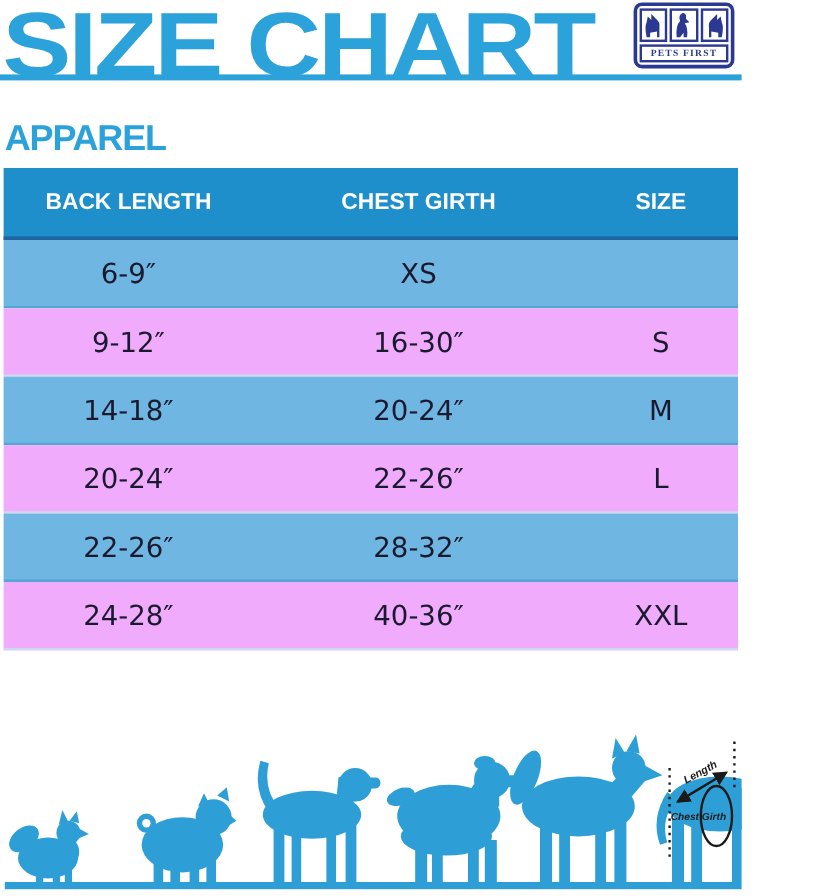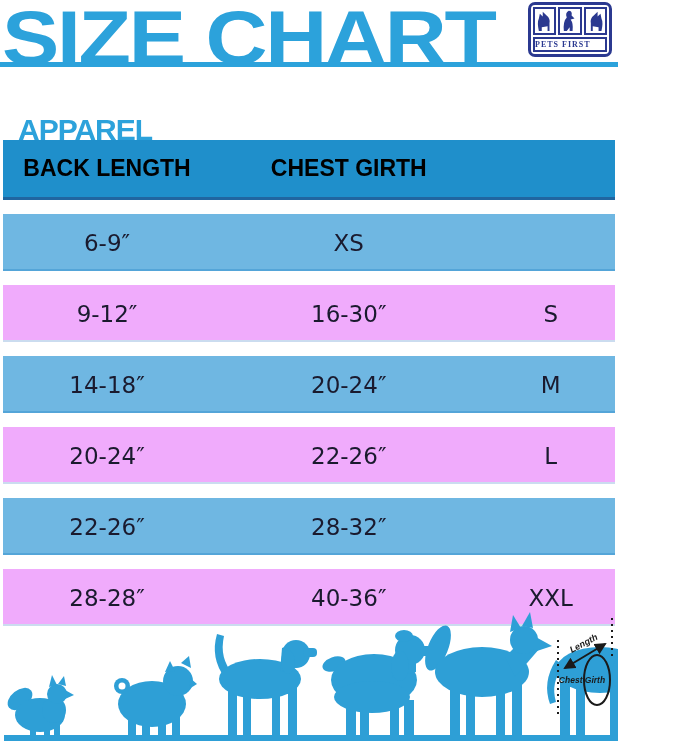--- a/index.html
+++ b/index.html
@@ -11,34 +11,34 @@
          line-height:1;color:#2CA2DB;letter-spacing:-2px;
          transform:scaleX(1.13);transform-origin:left top;white-space:nowrap;}
   .title-rule{position:absolute;top:62px;left:0;width:679px;height:5px;background:#2CA2DB;}
 
   .logo{position:absolute;top:2px;right:6px;width:84px;border:3px solid #2B3990;
         border-radius:7px;background:#fff;padding:2px;box-sizing:border-box;z-index:2;}
   .logo-squares{display:flex;gap:2px;}
   .logo-sq{flex:1;height:28px;border:2px solid #2B3990;box-sizing:border-box;background:#fff;
            display:flex;align-items:flex-end;justify-content:center;}
   .logo-sq svg{display:block;width:100%;height:100%;}
-  .logo-text{border:2px solid #2B3990;margin-top:2px;text-align:left;color:#2B3990;
+  .logo-text{border:2px solid #2B3990;margin-top:2px;text-align:center;color:#2B3990;
              font-family:"Liberation Serif",serif;font-weight:bold;font-size:8px;
              letter-spacing:1px;padding:1px 0;white-space:nowrap;}
 
-  .section-label{position:absolute;top:101px;left:4px;margin:14px;font-size:30px;font-weight:bold;
+  .section-label{position:absolute;top:101px;left:4px;margin:0;font-size:30px;font-weight:bold;
                  color:#2CA2DB;letter-spacing:-1px;line-height:1;}
 
   
   .size-table{position:absolute;top:140px;left:3px;right:3px;}
   .thead,.trow{display:grid;grid-template-columns:34% 45% 21%;align-items:center;
                text-align:center;height:57px;}
   .thead{background:#1F8FCB;border-bottom:3px solid #2065A0;box-sizing:content-box;
-         color:#000000;font-weight:bold;font-size:23px;letter-spacing:0;}
-  .trow{margin-top:14px;font-family:"DejaVu Sans",sans-serif;font-size:23px;color:#1A1A2E;}
+         color:#ffffff;font-weight:bold;font-size:19px;letter-spacing:0;}
+  .trow{margin-top:0;font-family:"DejaVu Sans",sans-serif;font-size:23px;color:#1A1A2E;}
   .trow.blue{background:#6FB7E2;box-shadow:inset 0 -2px 0 #54A5D8;}
   .trow.light{background:#f0abfc;box-shadow:inset 0 -2px 0 #CBDCEF;}
 
   
   .dogs{position:absolute;top:582px;left:0;width:679px;height:165px;}
   .dogs svg{display:block;}
   .anno-text{font-family:"Liberation Sans",sans-serif;font-style:italic;font-weight:bold;
              fill:#1A1A1A;}
 </style>
 </head>
@@ -69,20 +69,21 @@
     </div>
     <div class="logo-text">PETS FIRST</div>
   </div>
 
   <h2 class="section-label">APPAREL</h2>
 
   <div class="size-table">
     <div class="thead">
       <div>BACK LENGTH</div>
       <div>CHEST GIRTH</div>
+      <div>SIZE</div>
     </div>
 
     <div class="trow blue">
       <div>6-9″</div>
       <div>XS</div>
     </div>
     <div class="trow light">
       <div>9-12″</div>
       <div>16-30″</div>
       <div>S</div>
@@ -95,21 +96,21 @@
     <div class="trow light">
       <div>20-24″</div>
       <div>22-26″</div>
       <div>L</div>
     </div>
     <div class="trow blue">
       <div>22-26″</div>
       <div>28-32″</div>
     </div>
     <div class="trow light">
-      <div>28-28″</div>
+      <div>24-28″</div>
       <div>40-36″</div>
       <div>XXL</div>
     </div>
   </div>
 
   <div class="dogs">
     <svg width="679" height="165" viewBox="0 0 679 165">
       <defs>
         <marker id="ah" markerWidth="7" markerHeight="7" refX="5" refY="3" orient="auto-start-reverse">
           <path d="M0,0 L6,3 L0,6 Z" fill="#1A1A1A"></path>

